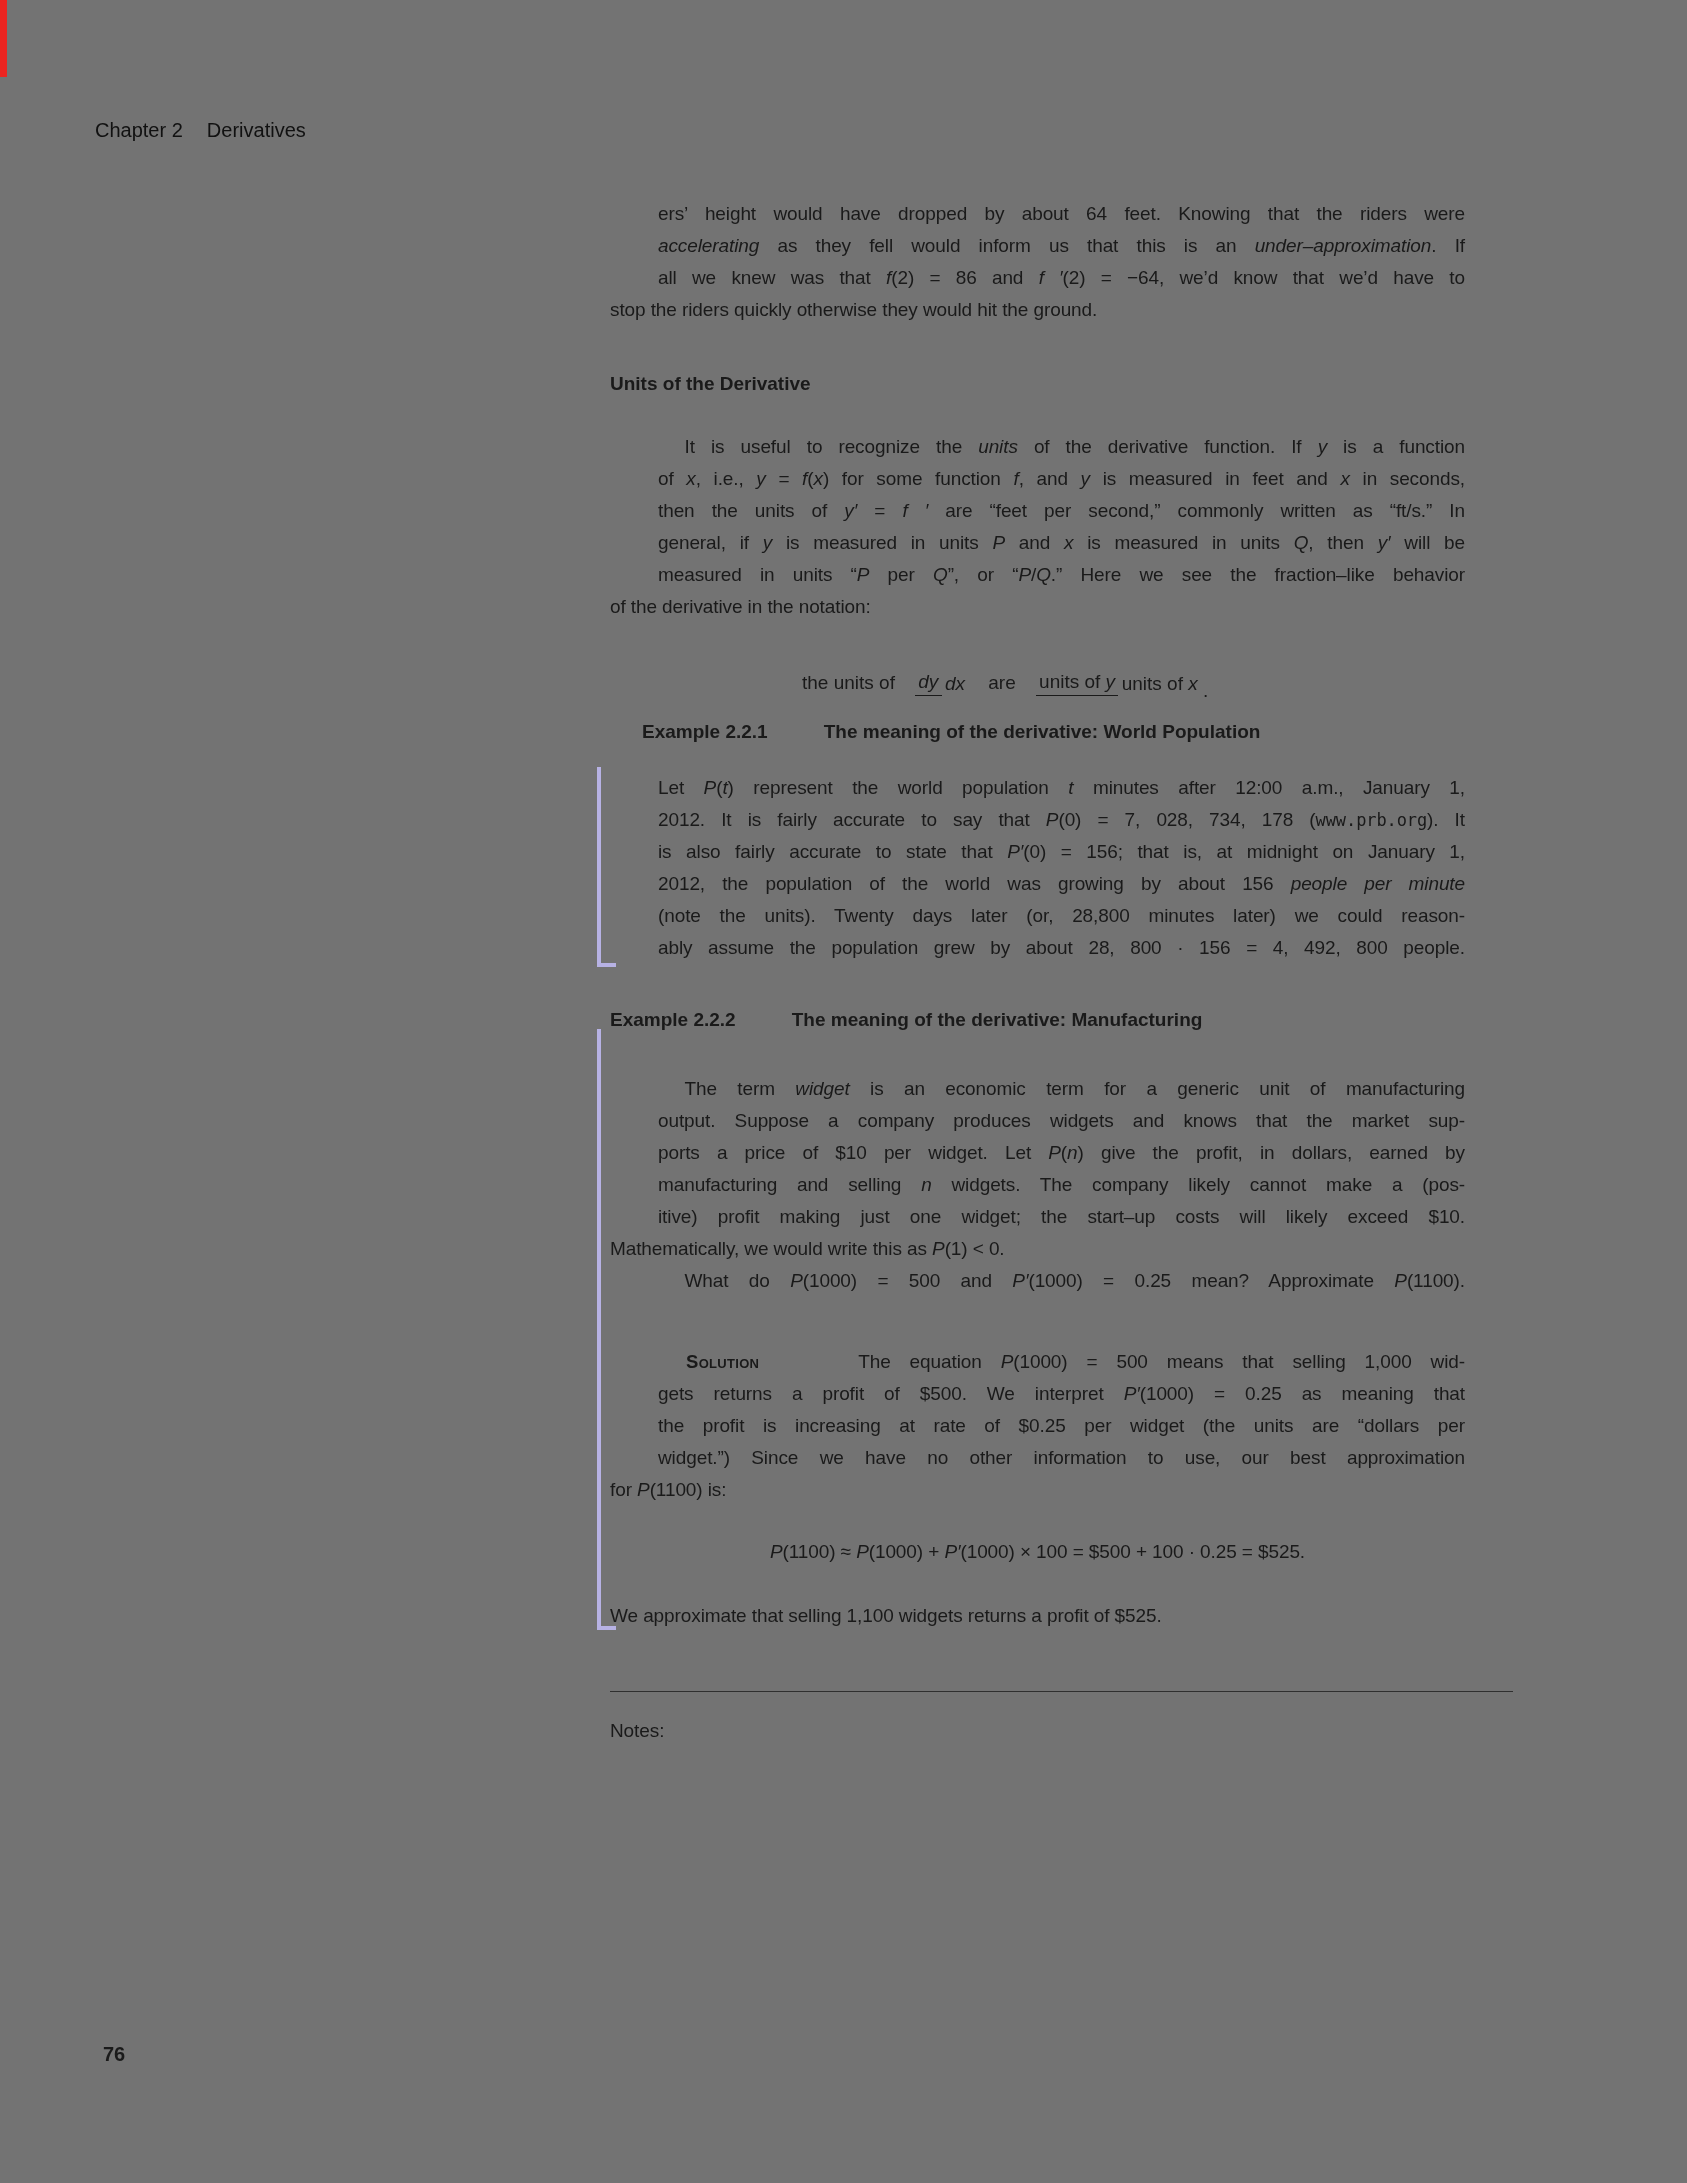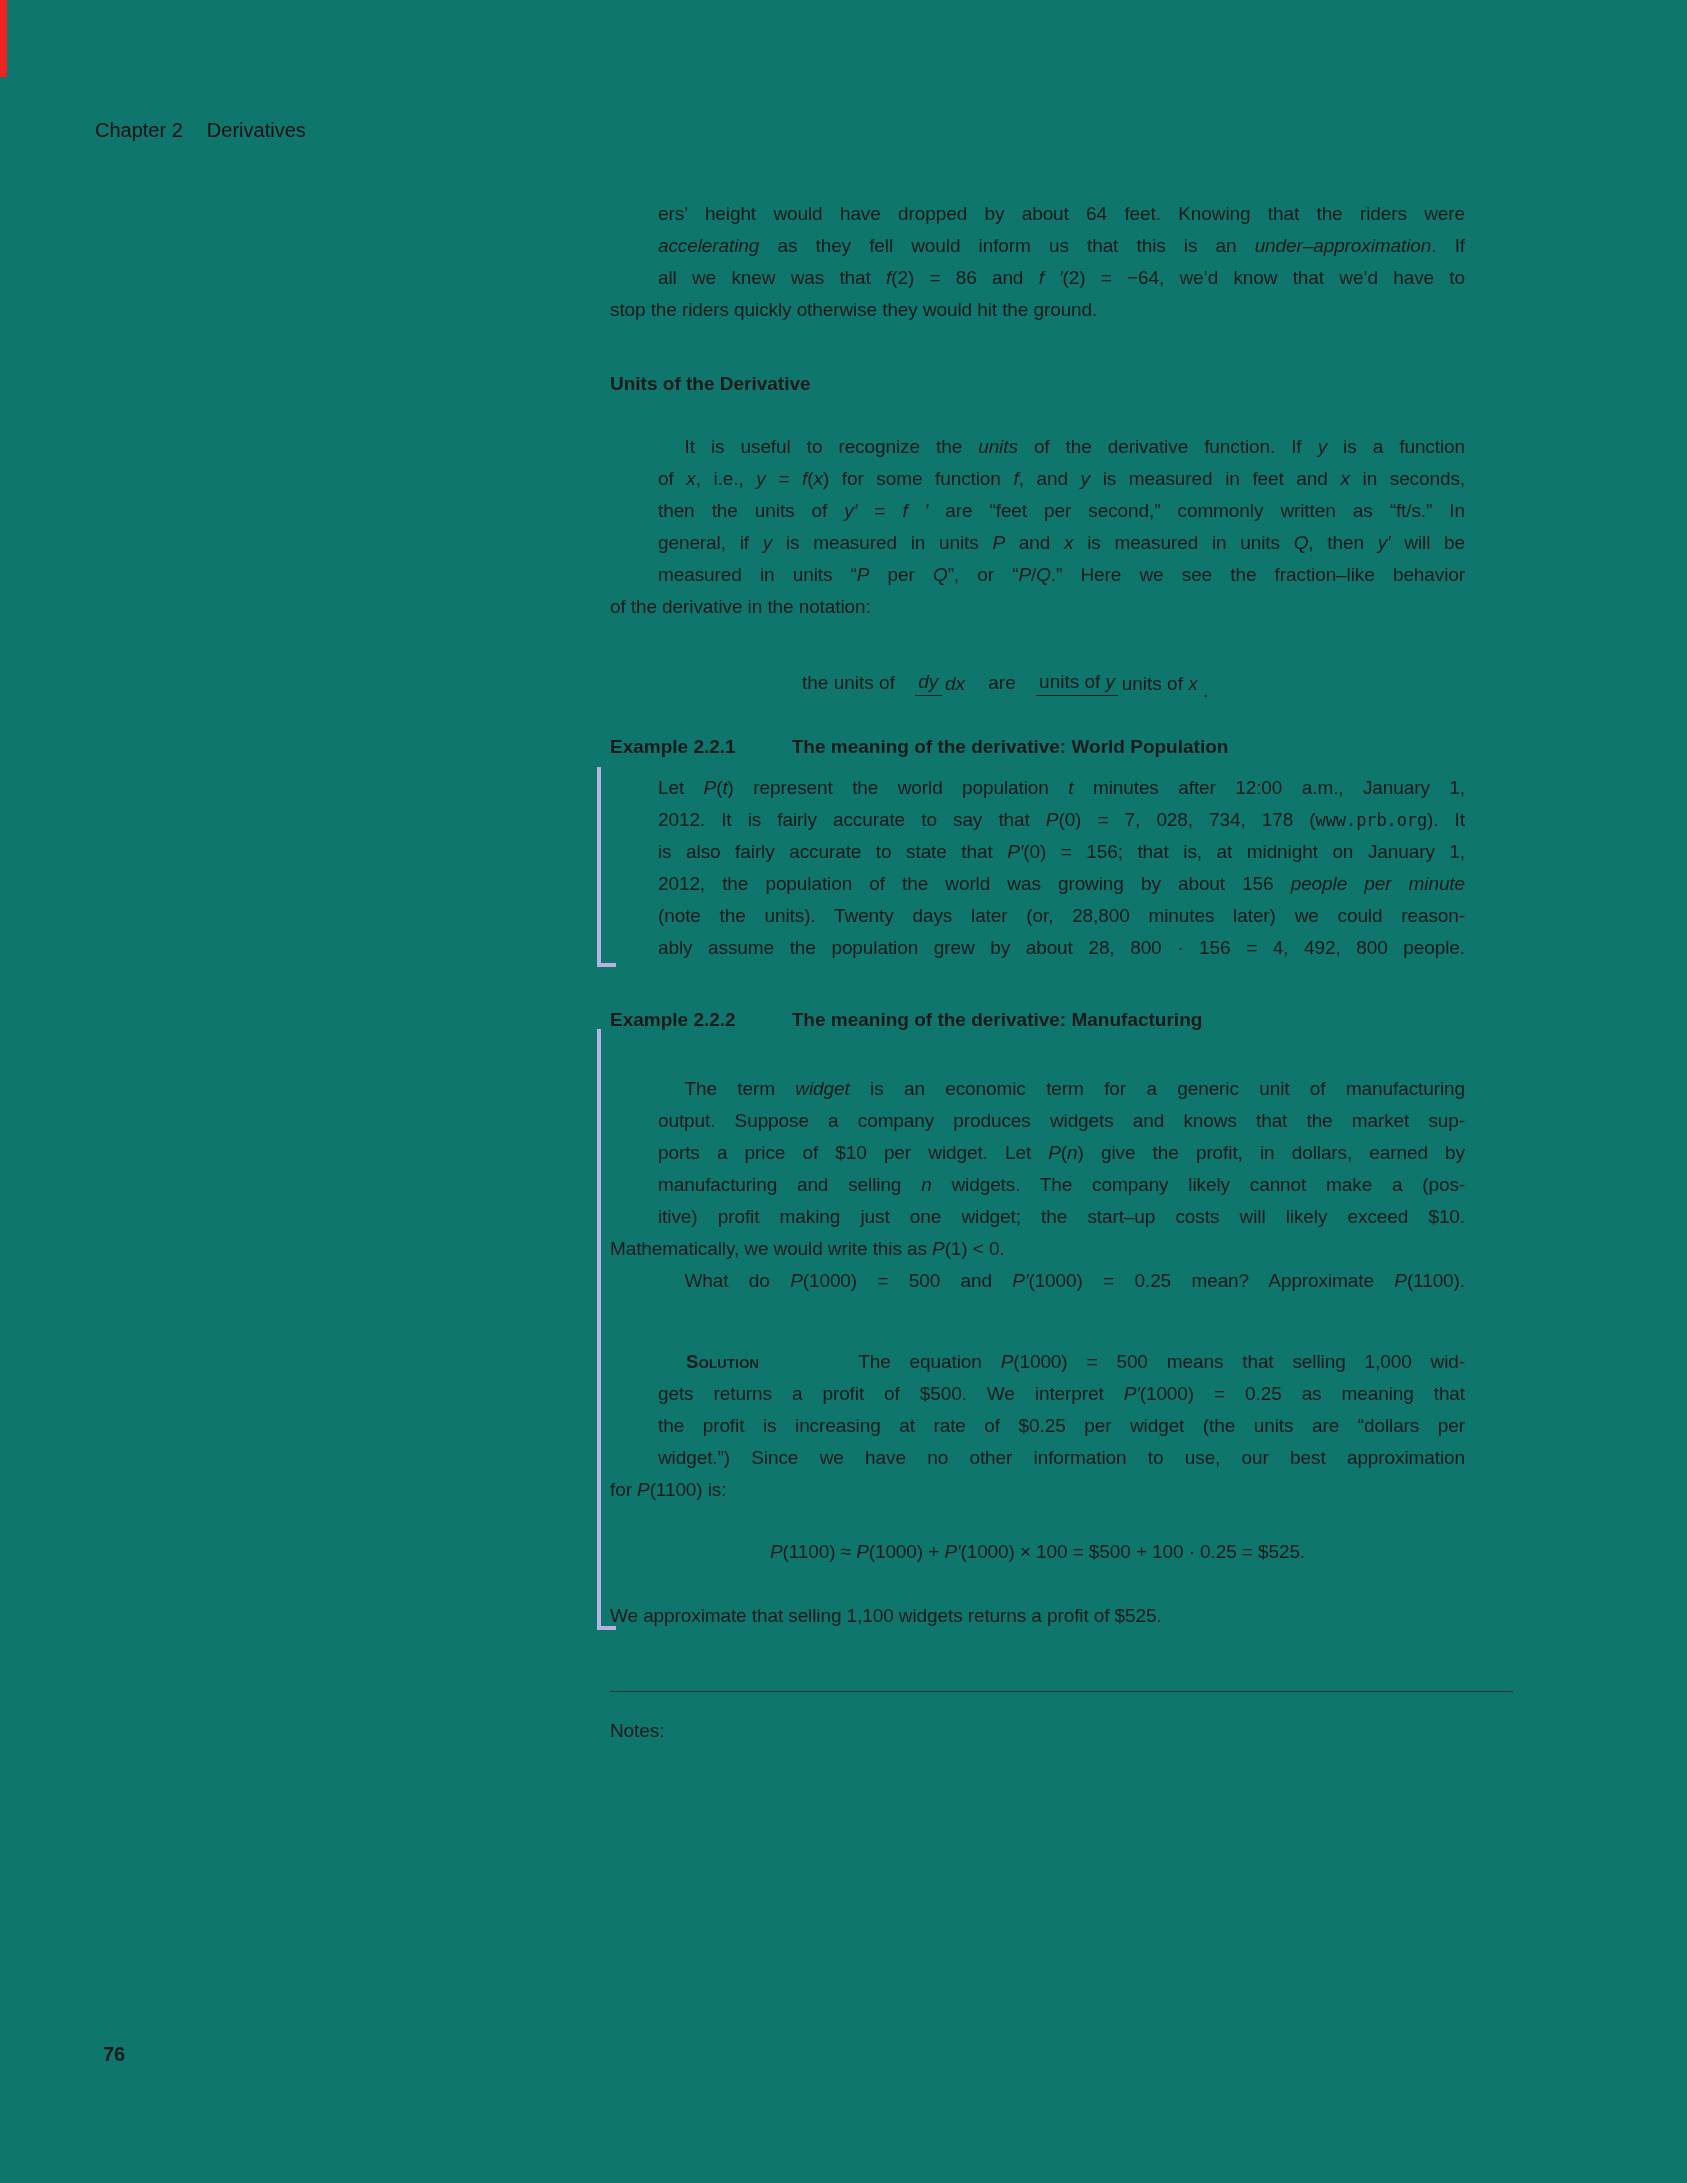--- a/index.html
+++ b/index.html
@@ -1,16 +1,16 @@
 <!DOCTYPE html>
 <html style="font-size:10.6px"><head>
 <meta charset="utf-8">
 <style>
   html,body{margin:0;padding:0;background:#ffffff;}
-  #page{position:relative;width:1687px;height:2183px;background:#0f766e;overflow:hidden;
+  #page{position:relative;width:1687px;height:2183px;background:#737373;overflow:hidden;
         font-family:"Liberation Sans",sans-serif;color:#1a1a1a;}
   .abs{position:absolute;}
   .line{height:32px;line-height:32px;font-size:19px;letter-spacing:-0.1px;white-space:nowrap;}
   .line.j{white-space:normal;text-align:justify;text-align-last:justify;margin-left:48px;}
   .it{font-style:italic;}
   .mono{font-family:"DejaVu Sans Mono",monospace;font-size:17px;}
   .sc{font-variant:small-caps;font-weight:700;font-size:18.5px;letter-spacing:0.3px;}
   .gap{display:inline-block;}
   .heading{font-weight:700;font-size:19px;line-height:32px;}
   .col{left:610px;width:855px;}
@@ -19,21 +19,21 @@
   #units-heading{top:368px;}
   #para2{top:431px;}
   #formula-row{top:640px;left:802px;display:flex;align-items:center;height:86px;}
   #formula-row .ftext{font-size:19px;}
   .frac{display:inline-flex;flex-direction:row;align-items:center;text-align:center;
         font-size:19px;line-height:24px;}
   .frac .num{border-bottom:1.3px solid #1a1a1a;padding:0 3.3px 1.3px 3.3px;}
   .frac .den{padding:1.3px 3.3px 0 3.3px;text-align:right;}
   .fsp{margin-left:20px;}
   #formula-period{margin-left:2px;align-self:center;transform:translateY(8px);}
-  #ex1-head{top:731px;}
+  #ex1-head{top:716px;margin-left:32px;}
   #ex1-body{top:772px;}
   #ex2-head{top:1004px;}
   #ex2-body{top:1073px;}
   #solution-body{top:1346px;}
   #equation{top:1536px;text-align:center;font-size:19px;line-height:32px;letter-spacing:-0.1px;}
   #closing{top:1600px;}
   #rule{top:1691px;left:610px;width:903px;height:1.3px;background:#2f2f2f;}
   #notes{top:1715px;}
   #page-number{left:103px;top:2043px;font-size:20px;font-weight:700;}
   .vbar{left:597px;width:4px;}

